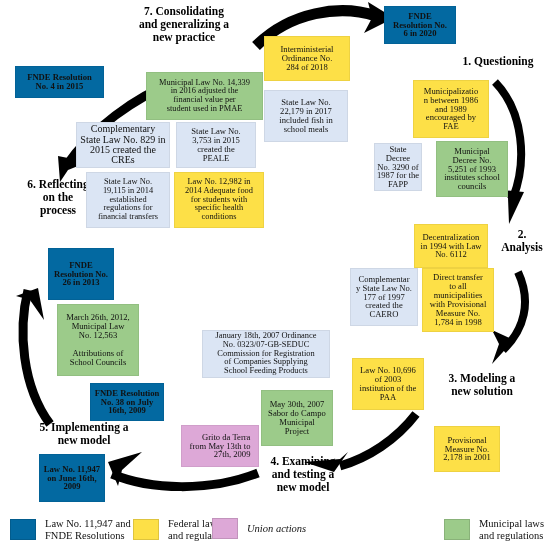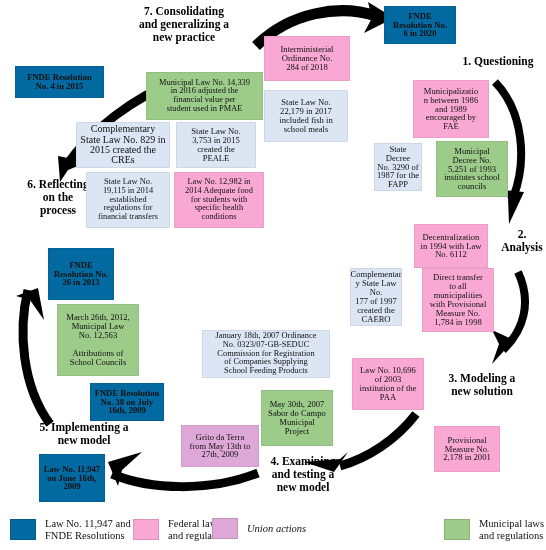--- a/index.html
+++ b/index.html
@@ -19,21 +19,21 @@
     align-items: center;
     justify-content: center;
     text-align: center;
     line-height: 1.04;
     color: #111;
     padding: 2px 2px;
     white-space: pre-line;
     border: 1px solid rgba(0,0,0,0.06);
   }
   .c-peach  { background: #0369a1; font-weight: bold; }
-  .c-yellow { background: #f9a8d4; }
+  .c-yellow { background: #fde047; }
   .c-blue   { background: #dbe5f4; }
   .c-green  { background: #9ccb8a; }
   .c-purple { background: #dda8d7; }
 
   .stage-label {
     position: absolute;
     font-weight: bold;
     text-align: center;
     color: #000;
     line-height: 1.12;
@@ -155,21 +155,21 @@
 Decree No.
 5,251 of 1993
 institutes school
 councils</div>
   <div class="box c-yellow" style="left:414px;top:224px;width:74px;height:44px;font-size:8.6px;">Decentralization
 in 1994 with Law
 No. 6112</div>
   <div class="box c-peach" style="left:48px;top:248px;width:66px;height:52px;font-size:8.6px;">FNDE
 Resolution No.
 26 in 2013</div>
-  <div class="box c-blue" style="left:350px;top:268px;width:52px;height:58px;font-size:8.6px;">Complementar
+  <div class="box c-blue" style="left:350px;top:268px;width:68px;height:58px;font-size:8.6px;">Complementar
 y State Law No.
 177 of 1997
 created the
 CAERO</div>
   <div class="box c-yellow" style="left:422px;top:268px;width:72px;height:64px;font-size:8.6px;">Direct transfer
 to all
 municipalities
 with Provisional
 Measure No.
 1,784 in 1998</div>
@@ -191,21 +191,21 @@
   <div class="box c-peach" style="left:90px;top:383px;width:74px;height:38px;font-size:8.6px;">FNDE Resolution
 No. 38 on July
 16th, 2009</div>
   <div class="box c-green" style="left:261px;top:390px;width:72px;height:56px;font-size:8.6px;">May 30th, 2007
 Sabor do Campo
 Municipal
 Project</div>
   <div class="box c-yellow" style="left:434px;top:426px;width:66px;height:46px;font-size:8.6px;">Provisional
 Measure No.
 2,178 in 2001</div>
-  <div class="box c-purple" style="left:181px;top:425px;width:78px;height:42px;font-size:8.6px;">Grito da Terra
+  <div class="box c-purple" style="left:181px;top:425px;width:78px;height:42px;font-size:8.6px;text-align:right;">Grito da Terra
 from May 13th to
 27th, 2009</div>
   <div class="box c-peach" style="left:39px;top:454px;width:66px;height:48px;font-size:8.6px;">Law No. 11,947
 on June 16th,
 2009</div>
 
   <div id="legend">
     <div class="lg-item" style="left:10px;top:6px;">
       <span class="lg-sw c-peach"></span>
       <span class="lg-tx" style="width:110px;">Law No. 11,947 and

